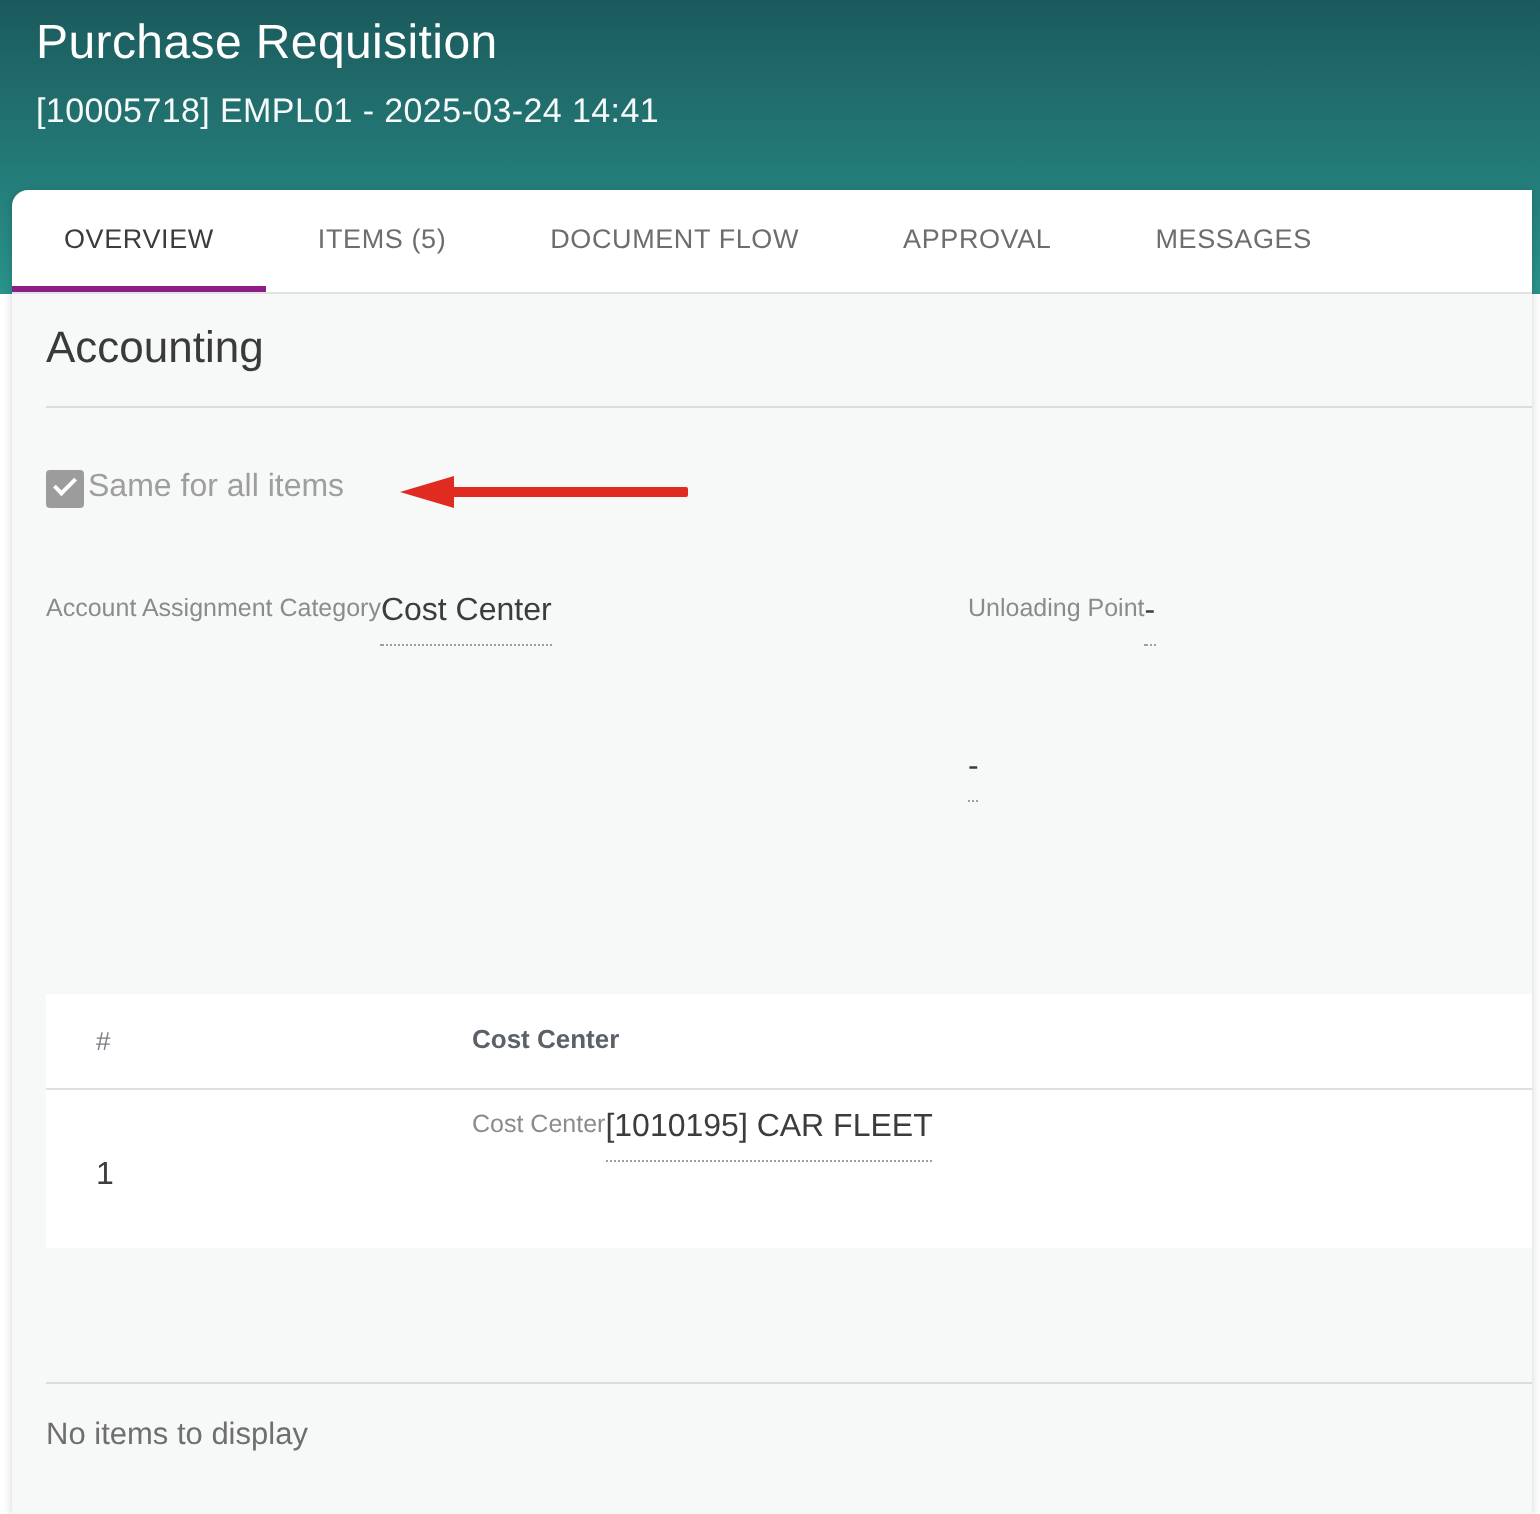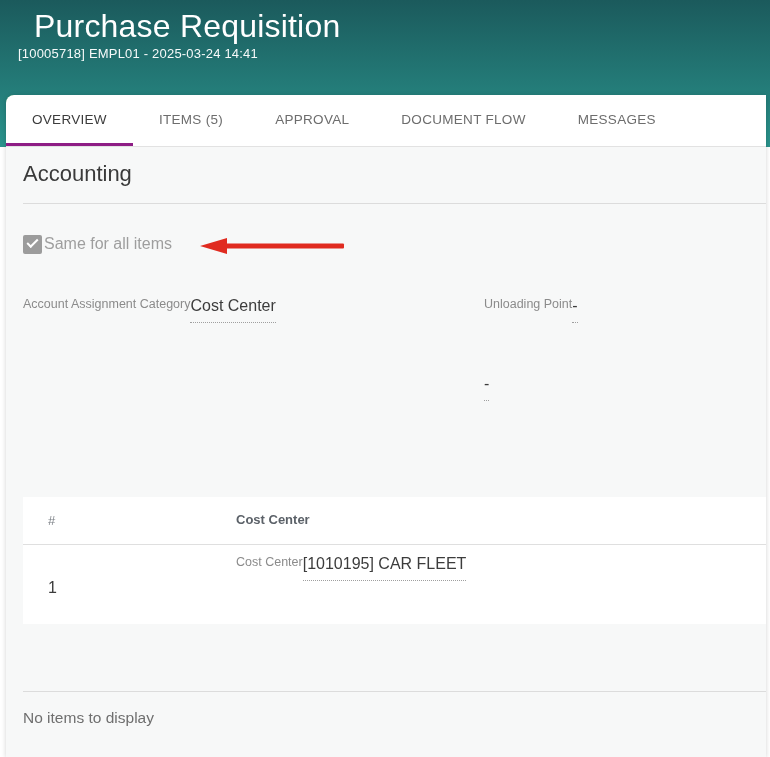--- a/index.html
+++ b/index.html
@@ -15,25 +15,25 @@
   }
   .page{position:relative;width:770px;height:757px;overflow:hidden;}
 
   
   .header{
     position:absolute;left:0;top:0;width:770px;height:147px;
     background:linear-gradient(180deg,var(--teal-top) 0%,var(--teal-bottom) 100%);
   }
   .header .title{
     position:absolute;left:18px;top:8px;
-    font-size:32px;font-weight:500;color:#fff;letter-spacing:.2px;margin-left:16px;
+    font-size:24px;font-weight:500;color:#fff;letter-spacing:.2px;
   }
   .header .subtitle{
     position:absolute;left:18px;top:46px;
-    font-size:13px;color:rgba(255,255,255,.96);letter-spacing:.2px;
+    font-size:17px;color:rgba(255,255,255,.96);letter-spacing:.2px;
   }
 
   
   .card{
     position:absolute;left:6px;top:95px;width:760px;height:662px;
     background:#15803d;border-top-left-radius:8px;
     box-shadow:0 1px 5px rgba(0,0,0,.18);
   }
 
   
@@ -121,22 +121,22 @@
   <div class="header">
     <div class="title">Purchase Requisition</div>
     <div class="subtitle">[10005718] EMPL01 - 2025-03-24 14:41</div>
   </div>
 
   <div class="card">
 
     <div class="tabbar">
       <div class="tab active">OVERVIEW</div>
       <div class="tab">ITEMS (5)</div>
+      <div class="tab">DOCUMENT FLOW</div>
       <div class="tab">APPROVAL</div>
-      <div class="tab">DOCUMENT FLOW</div>
       <div class="tab">MESSAGES</div>
     </div>
 
     <div class="content">
 
       <div class="section-heading h-accounting">Accounting</div>
       <div class="divider div1"></div>
 
       <div class="checkbox-row">
         <div class="checkbox">

